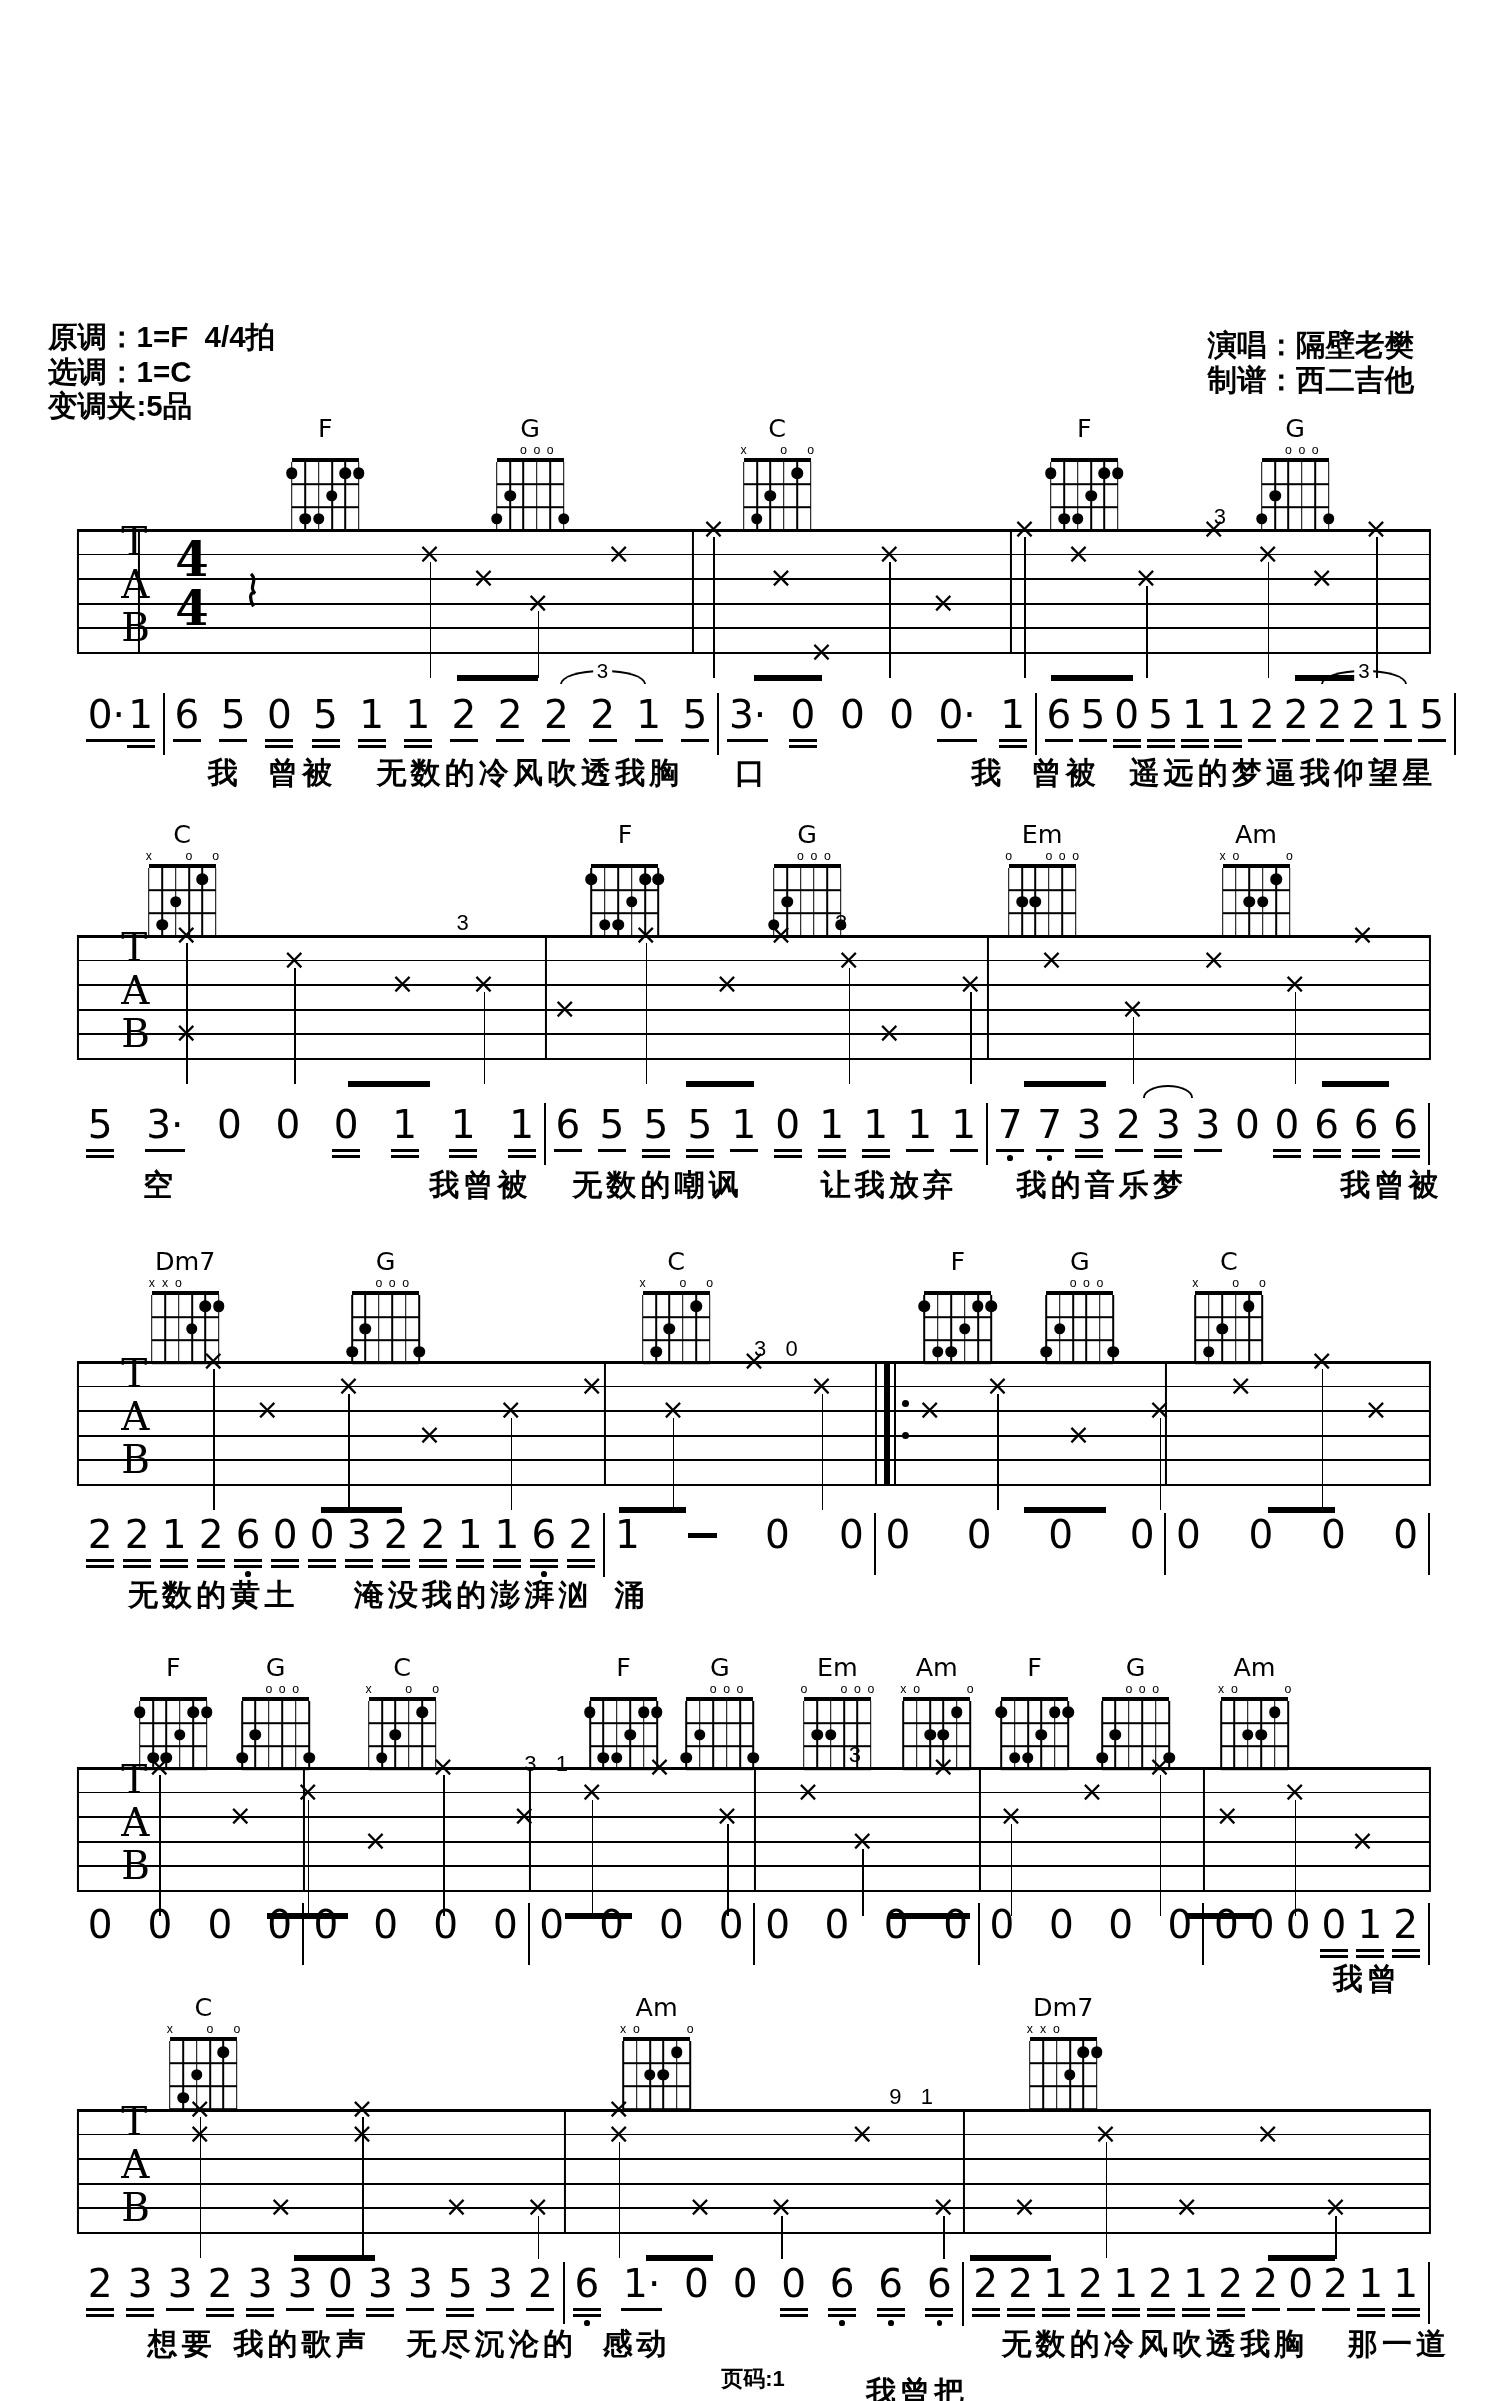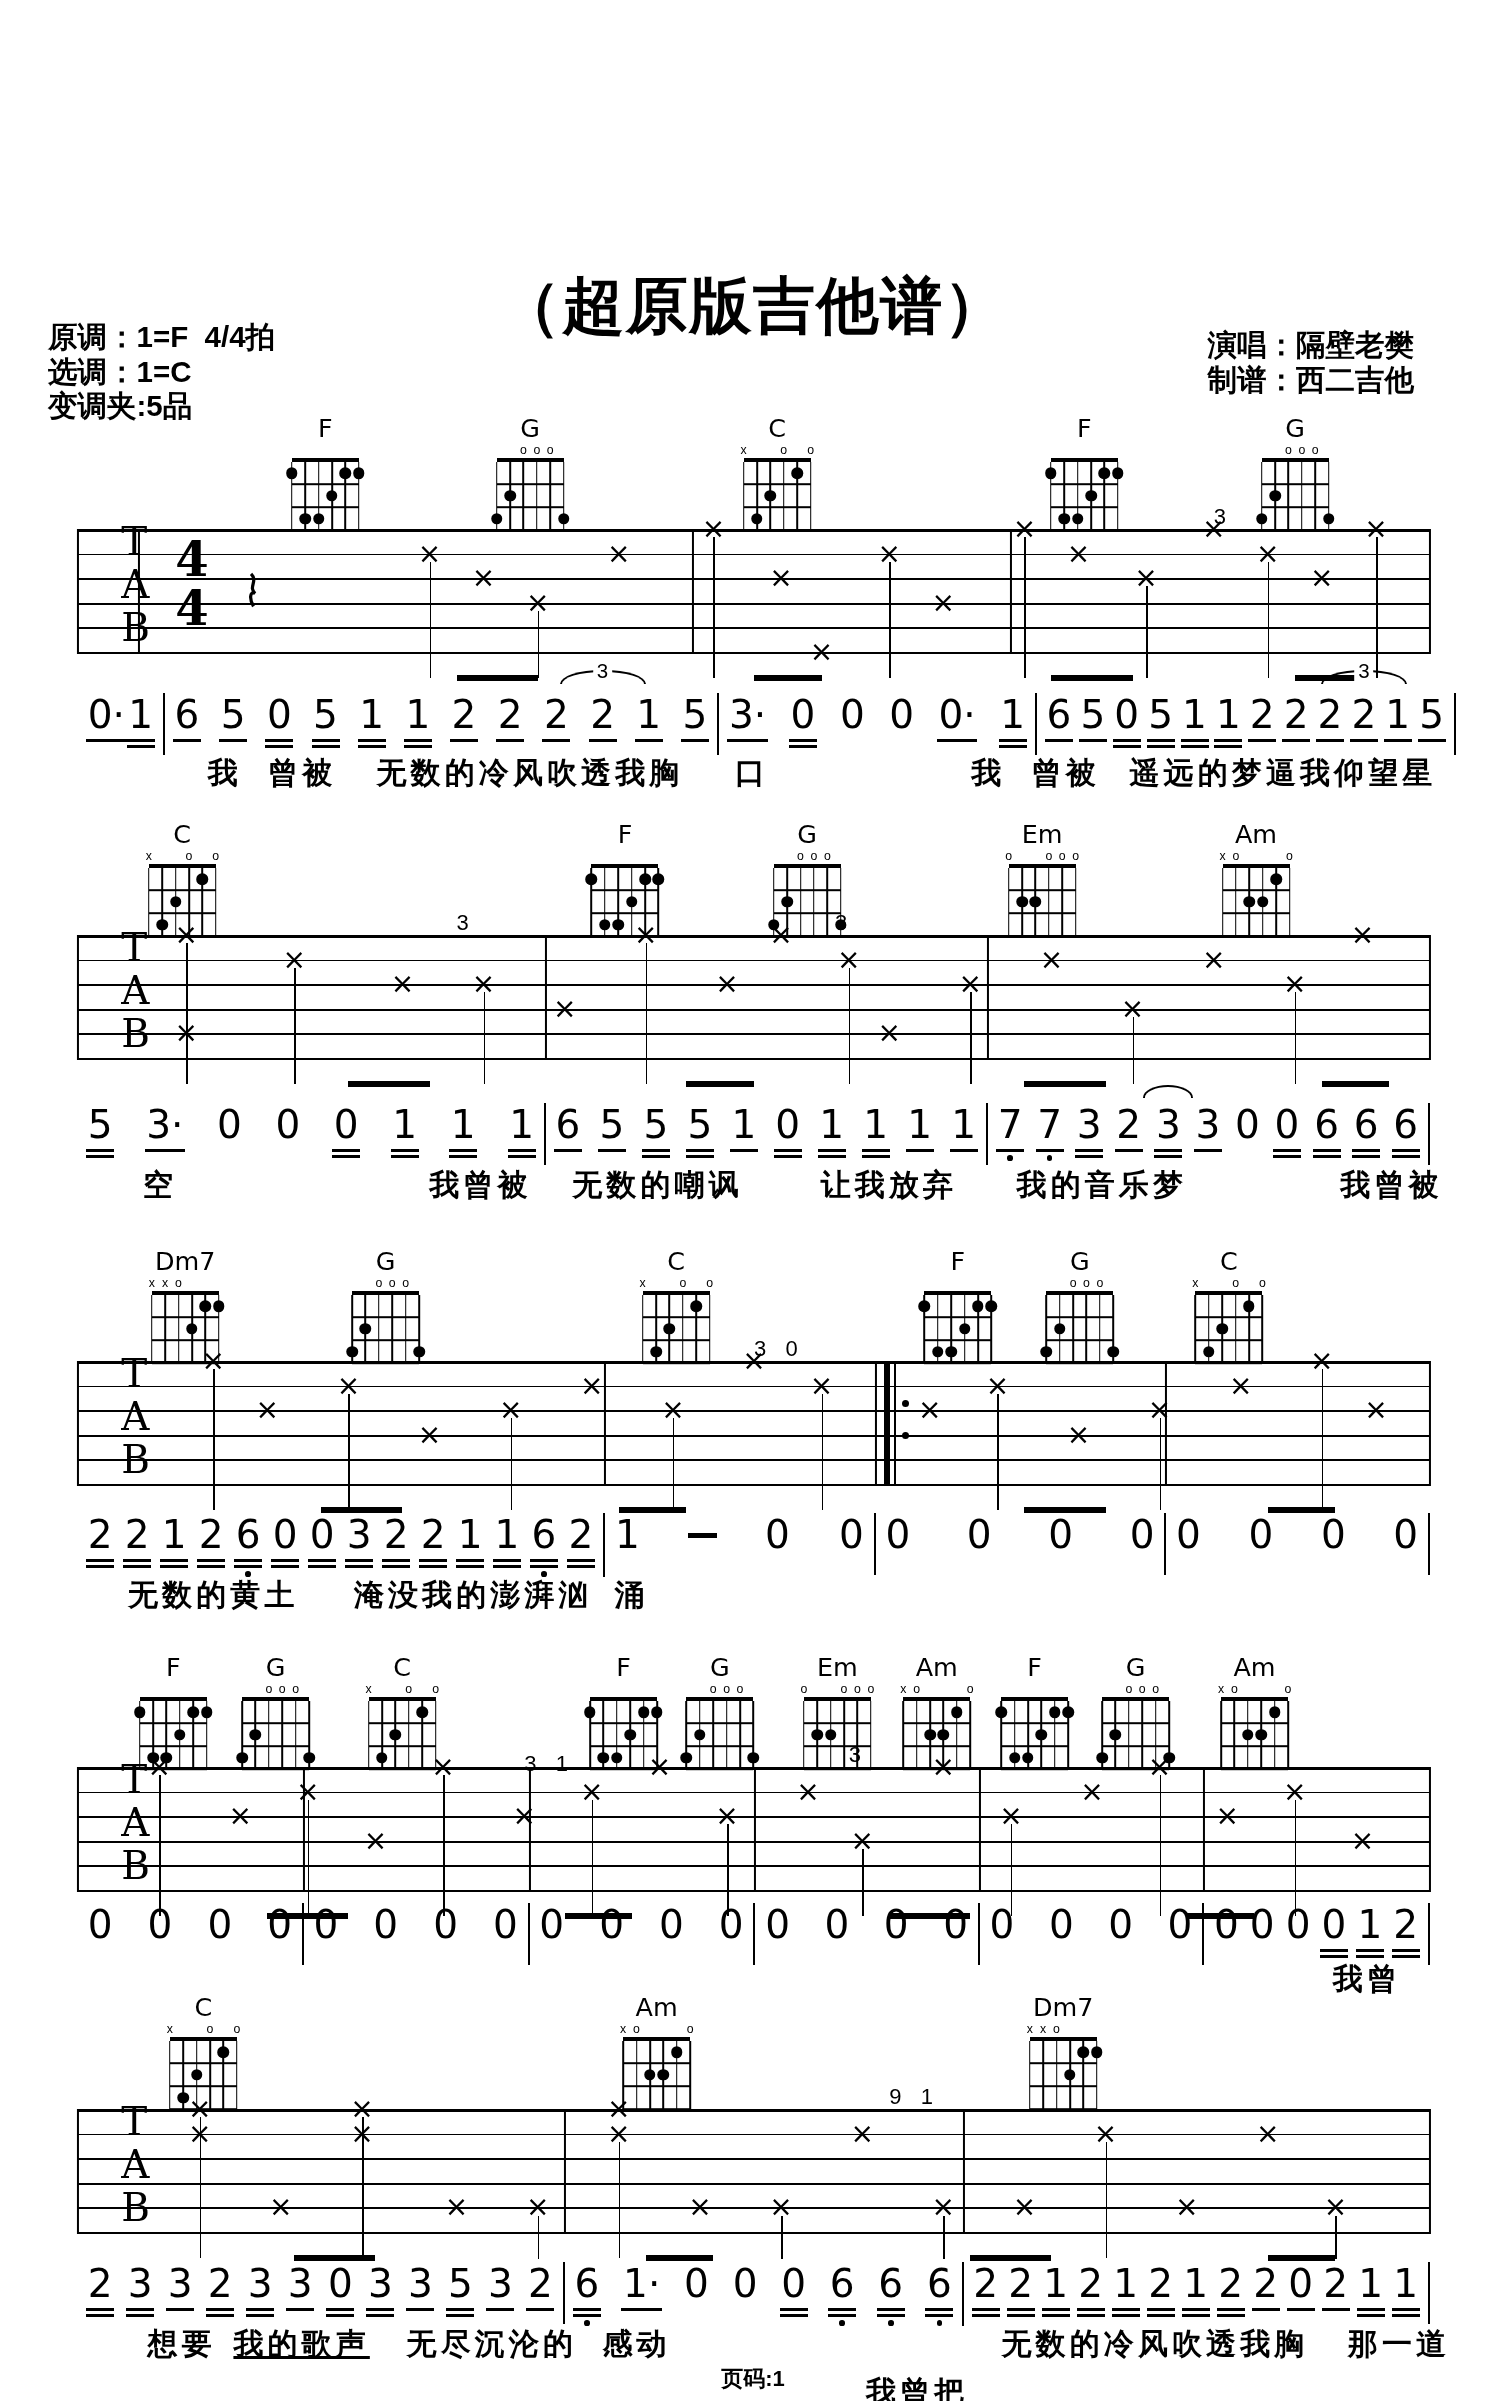--- a/index.html
+++ b/index.html
@@ -56,21 +56,20 @@
   
   .lyr{position:absolute;left:0;width:100%;height:38px;}
   .lyr span{position:absolute;font-size:30px;font-weight:700;letter-spacing:4.1px;white-space:pre;}
   #footer{position:absolute;top:2364px;left:0;width:100%;text-align:center;
           font-size:22px;font-weight:800;}
 </style>
 </head>
 <body>
 
 <div id="page">
-  <div id="subtitle">（超原版吉他谱）</div>
   <div class="metaL" style="top:318px;">原调：1=F  4/4拍</div>
   <div class="metaL" style="top:353px;">选调：1=C</div>
   <div class="metaL" style="top:387px;">变调夹:5品</div>
   <div class="metaR" style="top:326px;">演唱：隔壁老樊</div>
   <div class="metaR" style="top:361px;">制谱：西二吉他</div>
   <div id="score">
       <div class="row" style="top: 414px;">
         <div class="chord" style="left: 21.6%;">
           <div class="cname">F</div>
           <div class="cmk"></div>
@@ -1856,21 +1855,21 @@
             <div class="dgt">1</div>
             <div class="ul">
               <i></i>
               <i></i>
             </div>
           </div>
         </div>
       </div>
       <div class="lyr" style="top: 2324px;">
         <span style="left: 9.8%;">想要</span>
-        <span style="left: 15.5%; text-decoration: underline;">我的歌声</span>
+        <span style="left: 15.5%;">我的歌声</span>
         <span style="left: 27%;">无尽沉沦的</span>
         <span style="left: 40%;">感动</span>
         <span style="left: 57.5%; margin-top: 48px;">我曾把</span>
         <span style="left: 66.5%;">无数的冷风吹透我胸</span>
         <span style="left: 89.5%;">那一道</span>
       </div>
     </div>
   <div id="footer">页码:1</div>
 </div>
 

